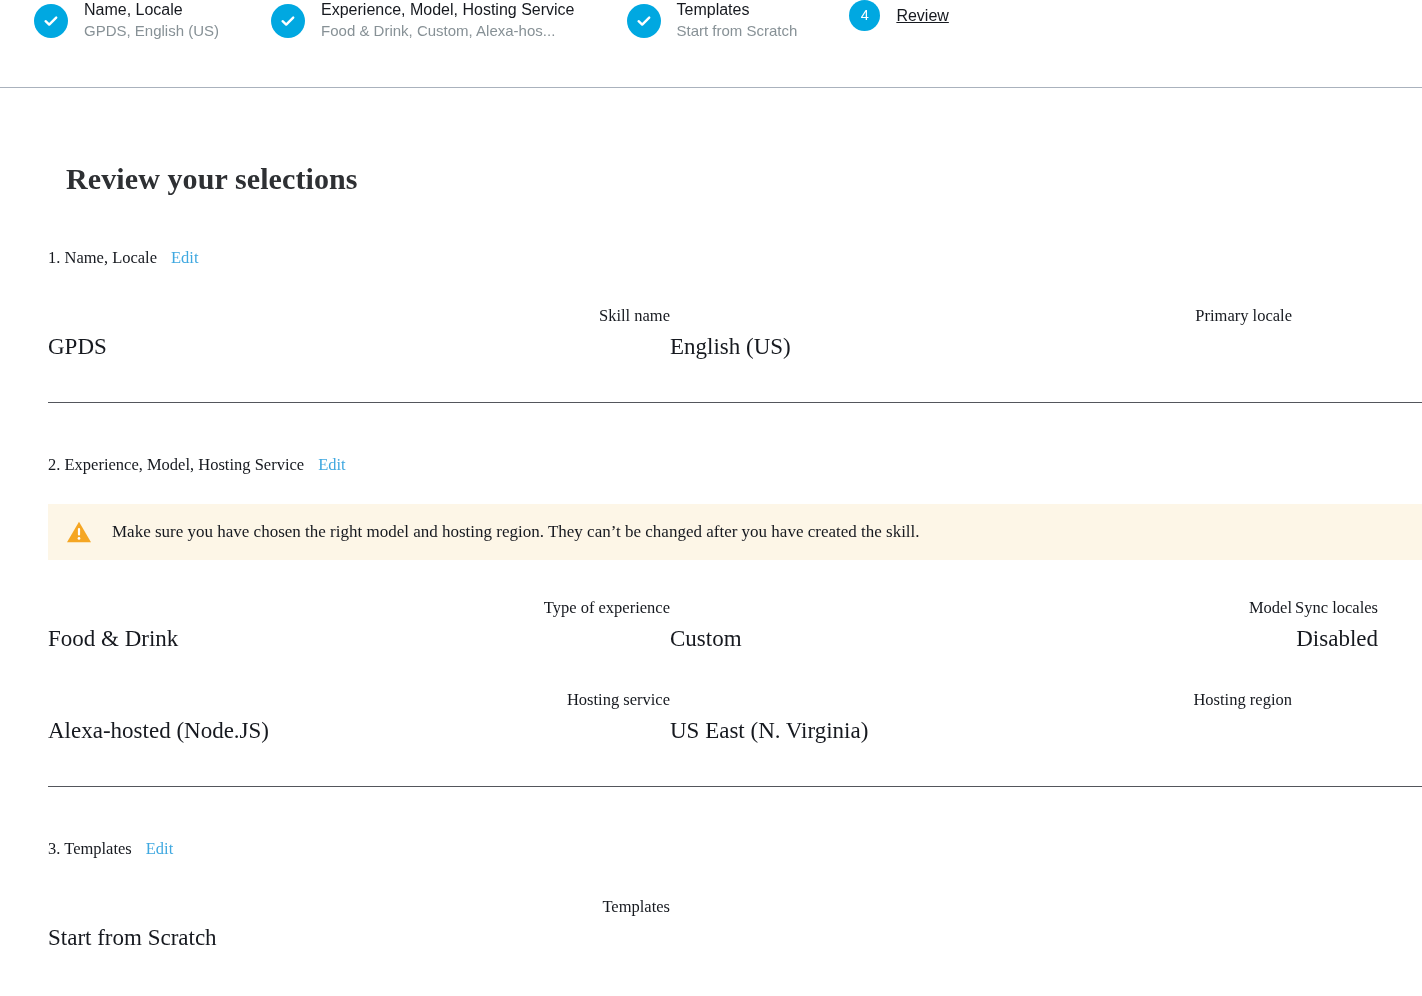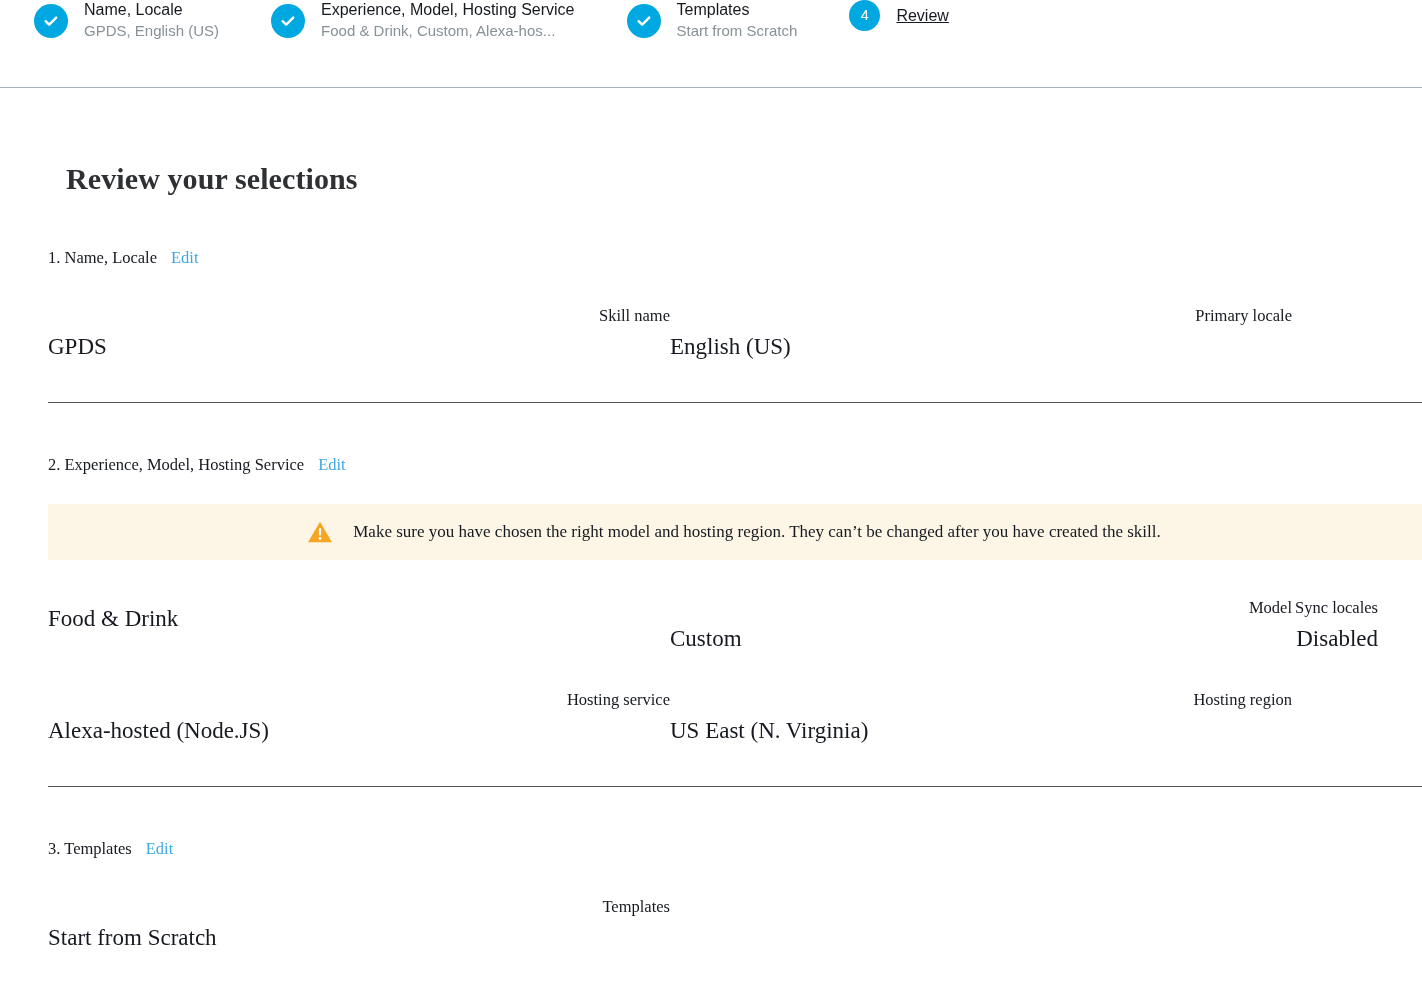--- a/index.html
+++ b/index.html
@@ -109,21 +109,20 @@
   
   .warning {
     margin: 29px 0 0 0;
     margin-left: 0;
     width: 1374px;
     box-sizing: border-box;
     background: #fdf6e7;
     padding: 16px 20px 16px 18px;
     display: flex;
     align-items: center;
-    justify-content: center;
   }
   .warn-icon {
     flex: 0 0 auto;
     width: 26px;
     height: 24px;
     margin-right: 20px;
     display: block;
   }
   .warn-text {
     font-size: 17px;
@@ -248,20 +247,21 @@
     <svg class="warn-icon" viewBox="0 0 26 24" aria-hidden="true">
       <path d="M13 1.8 L25 22.2 L1 22.2 Z" fill="#f5a623"></path>
       <rect x="11.9" y="8.0" width="2.2" height="7.6" rx="1.1" fill="#ffffff"></rect>
       <circle cx="13" cy="18.4" r="1.35" fill="#ffffff"></circle>
     </svg>
     <span class="warn-text">Make sure you have chosen the right model and hosting region. They can’t be changed after you have created the skill.</span>
   </div>
 
   <div class="fields">
     <div class="field col1">
+      <div class="field-label">Type of experience</div>
       <div class="field-value">Food &amp; Drink</div>
     </div>
     <div class="field col2">
       <div class="field-label">Model</div>
       <div class="field-value">Custom</div>
     </div>
     <div class="field col3">
       <div class="field-label">Sync locales</div>
       <div class="field-value">Disabled</div>
     </div>

